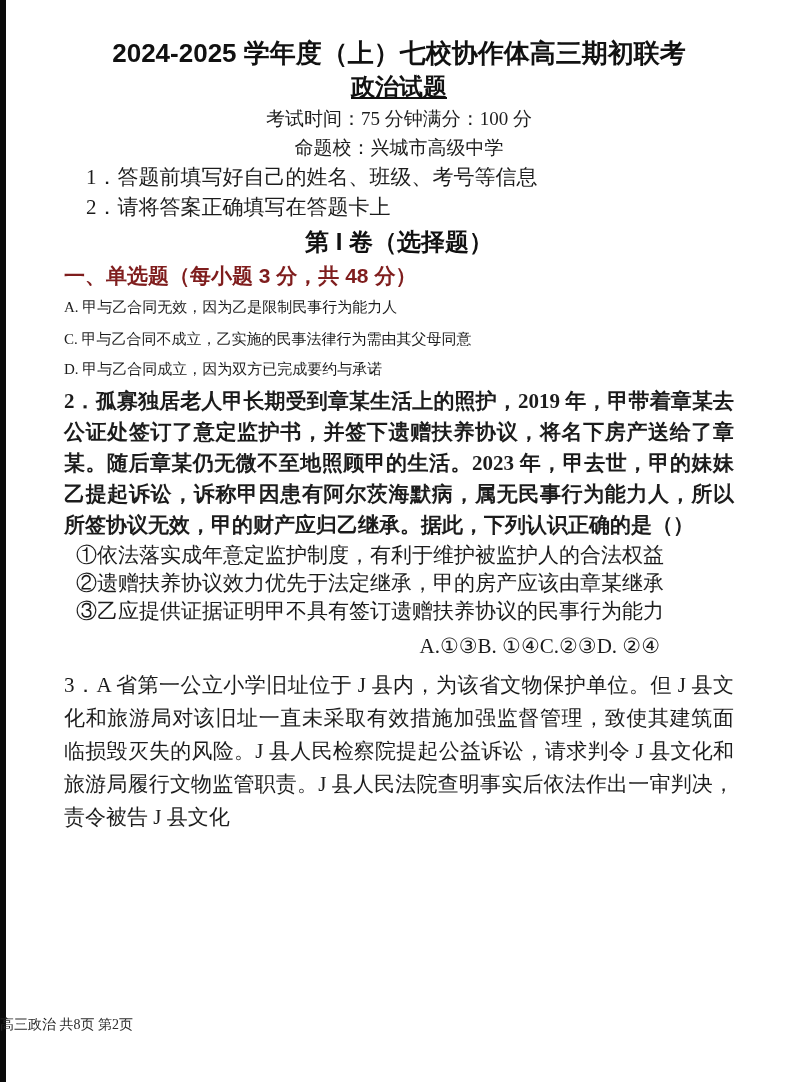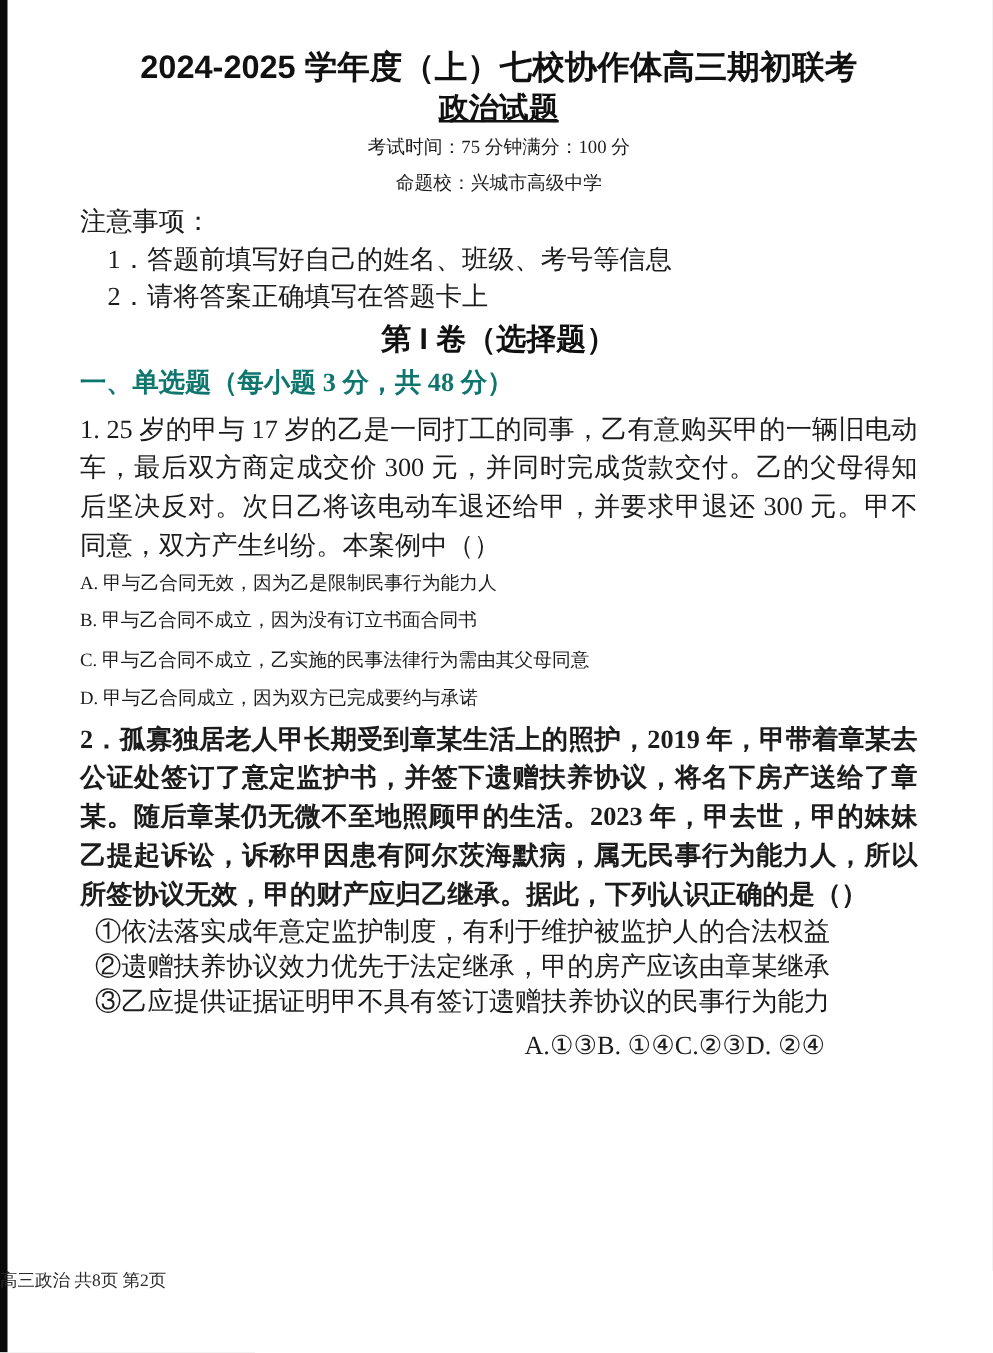--- a/index.html
+++ b/index.html
@@ -37,21 +37,21 @@
   .exam-subtitle {
     font-family: "Liberation Sans", sans-serif;
     font-weight: 700;
     font-size: 24px;
     line-height: 34px;
     text-align: center;
     color: #111111;
     text-decoration: underline;
   }
   .info-line {
-    font-size: 15px;
+    font-size: 19px;
     line-height: 29px;
     text-align: center;
   }
   .notes-heading {
     font-size: 21px;
     line-height: 30px;
     text-align: left;
   }
   .note-item {
     font-size: 21px;
@@ -61,26 +61,26 @@
   .part-heading {
     font-family: "Liberation Sans", sans-serif;
     font-weight: 700;
     font-size: 24px;
     line-height: 36px;
     text-align: center;
     margin-top: 2px;
     color: #111111;
   }
   .section-heading {
-    font-family: Liberation Serif, serif;
+    font-family: Liberation Sans, sans-serif;
     font-weight: 700;
     font-size: 21px;
     line-height: 32px;
     text-align: left;
-    color: #0f766e;
+    color: #7f1d1d;
   }
   .stem {
     font-size: 21px;
     line-height: 31px;
     text-align: justify;
     text-justify: inter-ideograph;
     margin-top: 6px;
   }
   .option-line {
     font-size: 15px;
@@ -119,45 +119,45 @@
   <div class="scan-edge"></div>
 
   <div class="content">
 
     <div class="exam-title">2024-2025 学年度（上）七校协作体高三期初联考</div>
     <div class="exam-subtitle">政治试题</div>
 
     <div class="info-line">考试时间：75 分钟满分：100 分</div>
     <div class="info-line">命题校：兴城市高级中学</div>
 
-    <div class="notes-heading">注意事项：</div>
     <div class="note-item">1．答题前填写好自己的姓名、班级、考号等信息</div>
     <div class="note-item">2．请将答案正确填写在答题卡上</div>
 
     <div class="part-heading">第 I 卷（选择题）</div>
     <div class="section-heading">一、单选题（每小题 3 分，共 48 分）</div>
 
     <div>
-      <div class="stem">1. 25 岁的甲与 17 岁的乙是一同打工的同事，乙有意购买甲的一辆旧电动车，最后双方商定成交价 300 元，并同时完成货款交付。乙的父母得知后坚决反对。次日乙将该电动车退还给甲，并要求甲退还 300 元。甲不同意，双方产生纠纷。本案例中（）</div>
       <div class="option-line">A. 甲与乙合同无效，因为乙是限制民事行为能力人</div>
-      <div class="option-line">B. 甲与乙合同不成立，因为没有订立书面合同书</div>
       <div class="option-line option-gap">C. 甲与乙合同不成立，乙实施的民事法律行为需由其父母同意</div>
       <div class="option-line">D. 甲与乙合同成立，因为双方已完成要约与承诺</div>
     </div>
 
     <div>
       <div class="stem" style="margin-top:2px;font-weight:bold;">2．孤寡独居老人甲长期受到章某生活上的照护，2019 年，甲带着章某去公证处签订了意定监护书，并签下遗赠扶养协议，将名下房产送给了章某。随后章某仍无微不至地照顾甲的生活。2023 年，甲去世，甲的妹妹乙提起诉讼，诉称甲因患有阿尔茨海默病，属无民事行为能力人，所以所签协议无效，甲的财产应归乙继承。据此，下列认识正确的是（）</div>
       <div class="statement-line">①依法落实成年意定监护制度，有利于维护被监护人的合法权益</div>
       <div class="statement-line">②遗赠扶养协议效力优先于法定继承，甲的房产应该由章某继承</div>
       <div class="statement-line">③乙应提供证据证明甲不具有签订遗赠扶养协议的民事行为能力</div>
       <div class="choices-row">
         <span>A.①③</span>
         <span>B. ①④</span>
         <span>C.②③</span>
         <span>D. ②④</span>
       </div>
     </div>
 
+    <div>
+      <div class="stem q3">3．A 省第一公立小学旧址位于 J 县内，为该省文物保护单位。但 J 县文化和旅游局对该旧址一直未采取有效措施加强监督管理，致使其建筑面临损毁灭失的风险。J 县人民检察院提起公益诉讼，请求判令 J 县文化和旅游局履行文物监管职责。J 县人民法院查明事实后依法作出一审判决，责令被告 J 县文化</div>
+    </div>
 
   </div>
 
   <div class="page-footer">高三政治 共8页 第2页</div>
 </div>
 
 </body></html>

